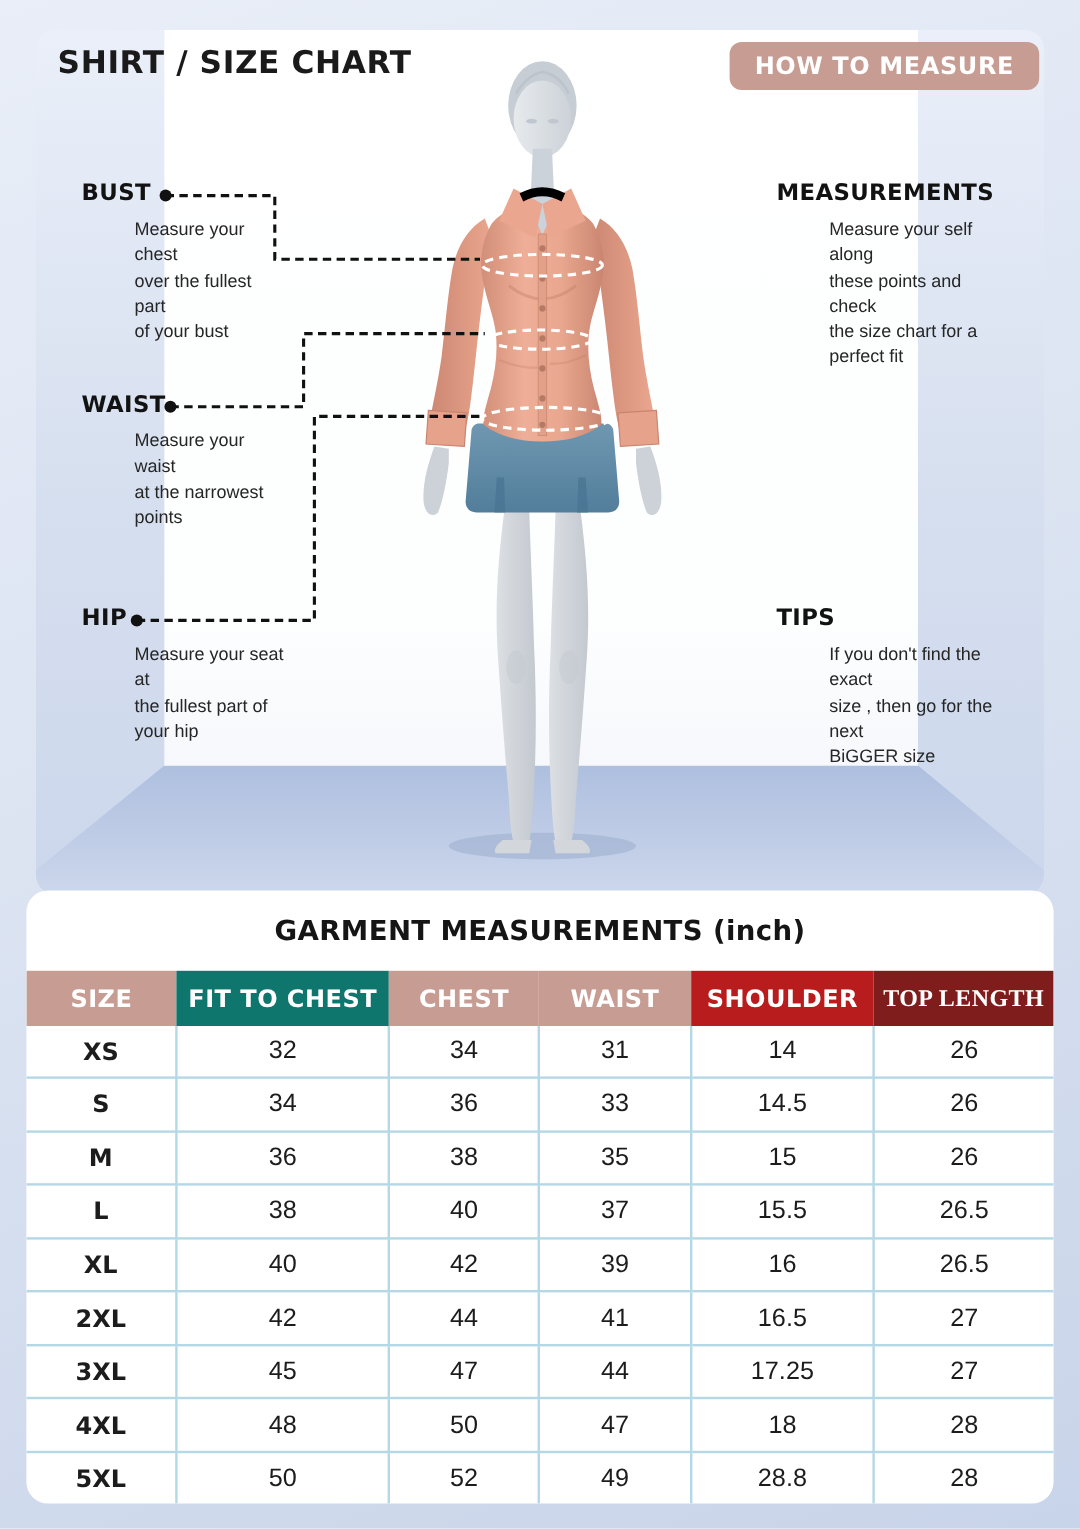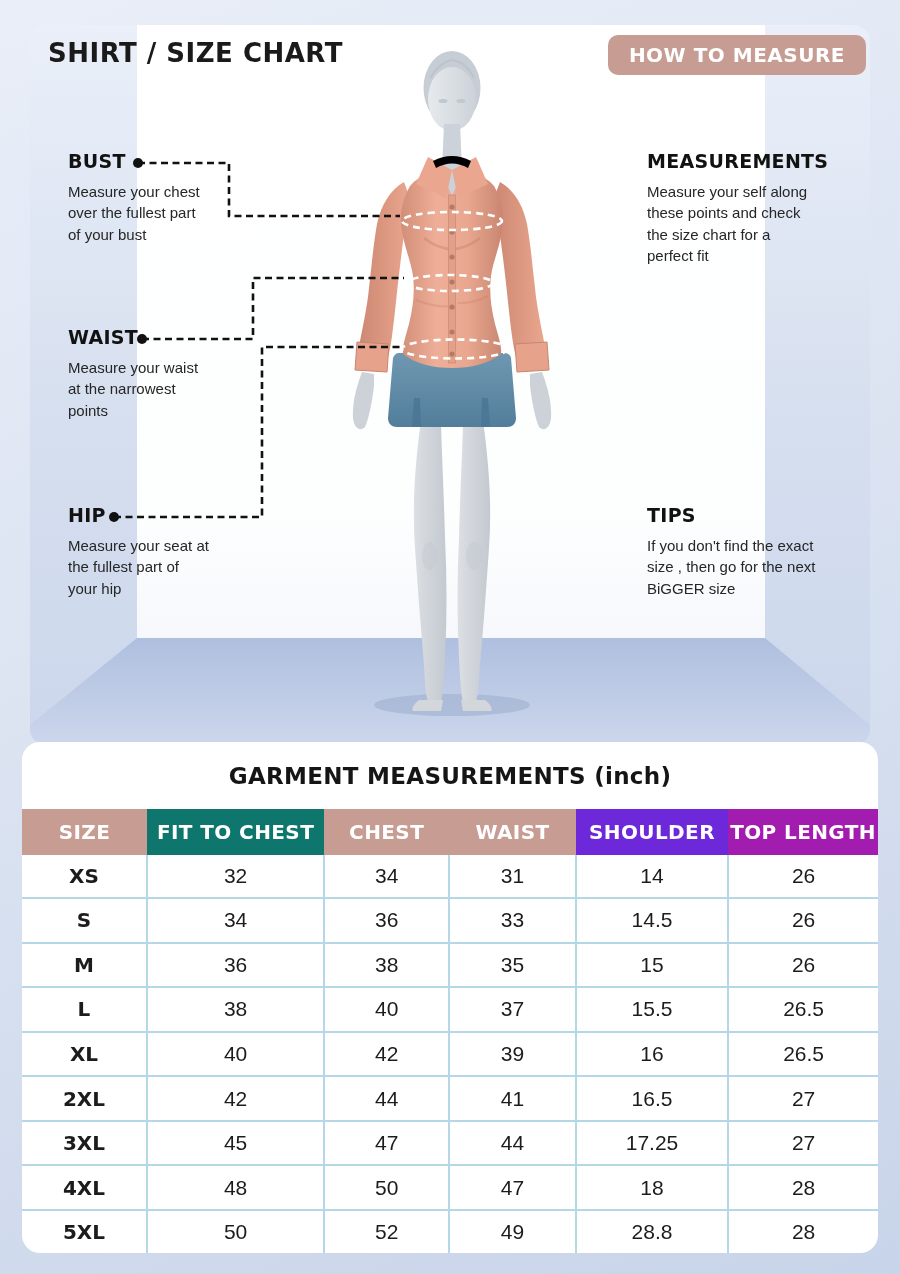--- a/index.html
+++ b/index.html
@@ -23,21 +23,21 @@
   svg.layer{position:absolute;left:0;top:0;width:900px;height:742px;pointer-events:none;}
 
   .page-title{position:absolute;left:48px;top:38px;font-size:26px;font-weight:800;letter-spacing:.5px;color:#1a1a1a;font-family:"DejaVu Sans","Liberation Sans",sans-serif;}
   .badge{
     position:absolute;right:34px;top:35px;padding:8px 21px;border-radius:10px;
     color:#ffffff;font-size:20px;font-weight:800;letter-spacing:.5px;
     font-family:"DejaVu Sans","Liberation Sans",sans-serif;
   }
   .anno{position:absolute;}
   .anno h3{margin:0;font-size:19px;font-weight:800;color:#121212;letter-spacing:.3px;font-family:"DejaVu Sans","Liberation Sans",sans-serif;}
-  .anno .desc{margin-top:9px;font-size:15px;line-height:1.42;color:#262626;white-space:pre-line;}
+  .anno .desc{margin-top:9px;font-size:15px;line-height:1.42;color:#262626;white-space:pre-line;margin-left:44px;}
   #anno-bust{left:68px;top:150px;width:170px;}
   #anno-waist{left:68px;top:326px;width:160px;}
   #anno-hip{left:68px;top:504px;width:175px;}
   #anno-measurements{left:647px;top:150px;width:195px;}
   #anno-tips{left:647px;top:504px;width:205px;}
 
   
   .table-card{
     position:absolute;left:22px;top:742px;width:856px;height:511px;
     background:#ffffff;border-radius:18px;overflow:hidden;
@@ -212,22 +212,22 @@
         <col style="width:14.8%">
           <col style="width:17.8%">
           <col style="width:17.5%">
       </colgroup>
       <thead>
         <tr>
           <th style="background: rgb(198, 156, 147);">SIZE</th>
           <th style="background: #0f766e;">FIT TO CHEST</th>
           <th style="background: rgb(198, 156, 147);">CHEST</th>
           <th style="background: rgb(198, 156, 147);">WAIST</th>
-          <th style="background: #6d28d9;">SHOULDER</th>
-          <th style="background: #a21caf;">TOP LENGTH</th>
+          <th style="background: #b91c1c;">SHOULDER</th>
+          <th style="background: #7f1d1d; font-family: Liberation Serif, serif;">TOP LENGTH</th>
         </tr>
       </thead>
       <tbody>
           <tr>
             <td>XS</td>
             <td>32</td>
             <td>34</td>
             <td>31</td>
             <td>14</td>
             <td>26</td>

